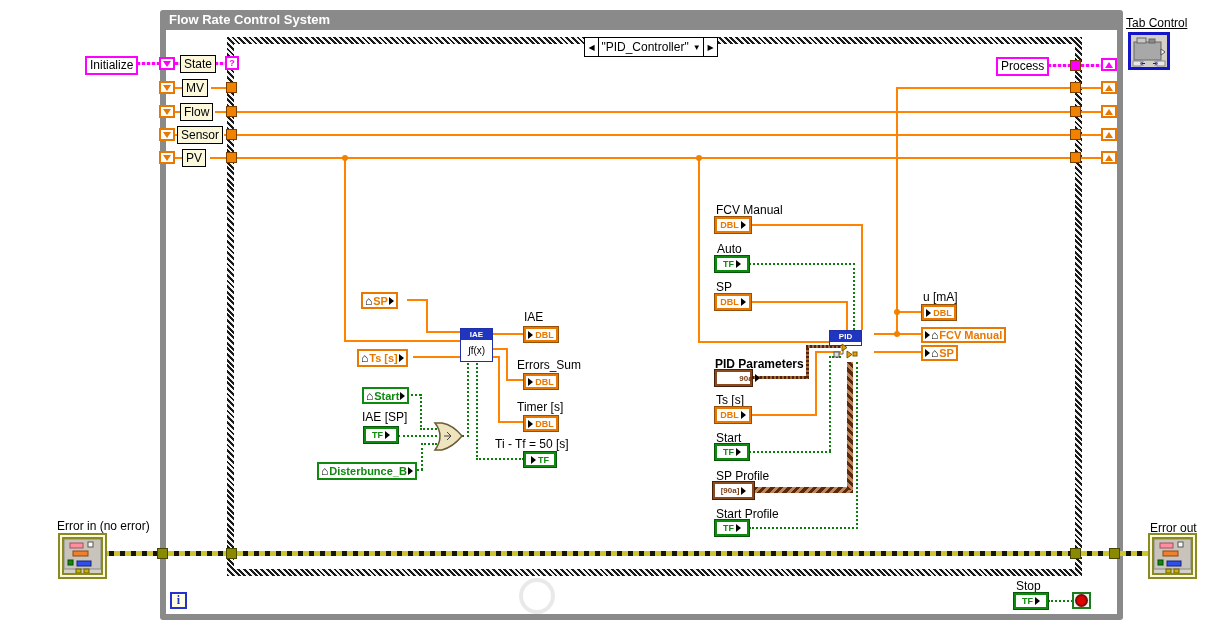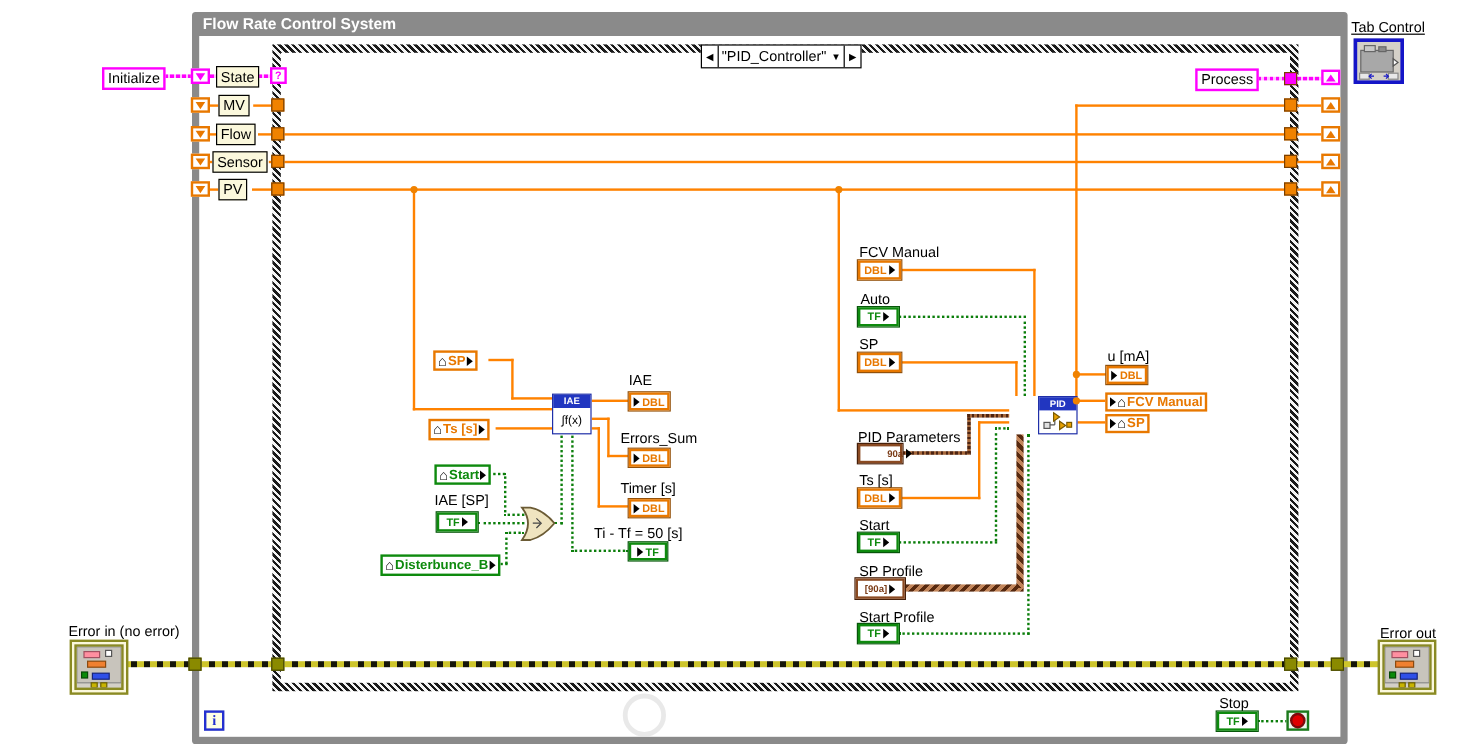--- a/index.html
+++ b/index.html
@@ -253,21 +253,21 @@
   <div class="gdv" style="left:853px;top:263px;height:67px;"></div>
 
   <div class="tlab" style="left:716px;top:280px;">SP</div>
   <div class="term o" style="left:715px;top:294px;width:36px;height:16px;">
     <span class="txt">DBL</span>
       <span class="tri-r"></span>
   </div>
   <div class="wh" style="left:751px;top:301px;width:97px;"></div>
   <div class="wv" style="left:846px;top:301px;height:29px;"></div>
 
-  <div class="tlab" style="left:715px;top:357px;">PID Parameters</div>
+  <div class="tlab" style="left:715px;top:357px;font-weight:bold;">PID Parameters</div>
   <div class="term br" style="left:715px;top:370px;width:37px;height:16px;padding-left:32px;">
     <span class="txt">90a</span>
       <span class="tri-r"></span>
   </div>
   <div class="brh" style="left:752px;top:376px;width:57px;"></div>
   <div class="brv" style="left:806px;top:345px;height:33px;"></div>
   <div class="brh" style="left:806px;top:345px;width:35px;"></div>
 
   <div class="tlab" style="left:716px;top:393px;">Ts [s]</div>
   <div class="term o" style="left:715px;top:407px;width:36px;height:16px;">
@@ -296,21 +296,21 @@
   <div class="brv2" style="left:847px;top:362px;height:128px;"></div>
 
   <div class="tlab" style="left:716px;top:507px;">Start Profile</div>
   <div class="term g" style="left:715px;top:520px;width:34px;height:16px;">
     <span class="txt">TF</span>
       <span class="tri-r"></span>
   </div>
   <div class="gdh" style="left:749px;top:527px;width:109px;"></div>
   <div class="gdv" style="left:856px;top:362px;height:167px;"></div>
 
-  <div class="subvi" style="left:829px;top:330px;width:33px;height:32px;margin-left:36px;">
+  <div class="subvi" style="left:829px;top:330px;width:33px;height:16px;">
     <div class="hd">PID</div>
     <svg width="31" height="19">
       <rect x="4" y="10" width="5" height="5" fill="#e0e0e0" stroke="#555"></rect>
       <path d="M9,12 h4 M13,5 v7 M13,5 h2" stroke="#555" fill="none"></path>
       <path d="M12,2 l5,3.5 l-5,3.5 z" fill="#E8A000" stroke="#7a5a00"></path>
       <path d="M17,9 l5,3.5 l-5,3.5 z" fill="#E8A000" stroke="#7a5a00"></path>
       <rect x="23" y="10" width="4" height="4" fill="#E8A000" stroke="#7a5a00"></rect>
     </svg>
   </div>
 

